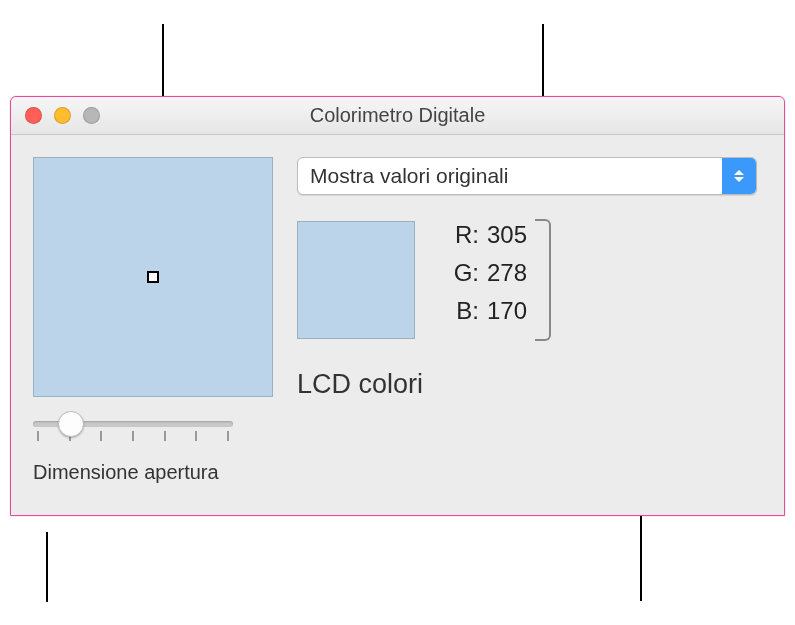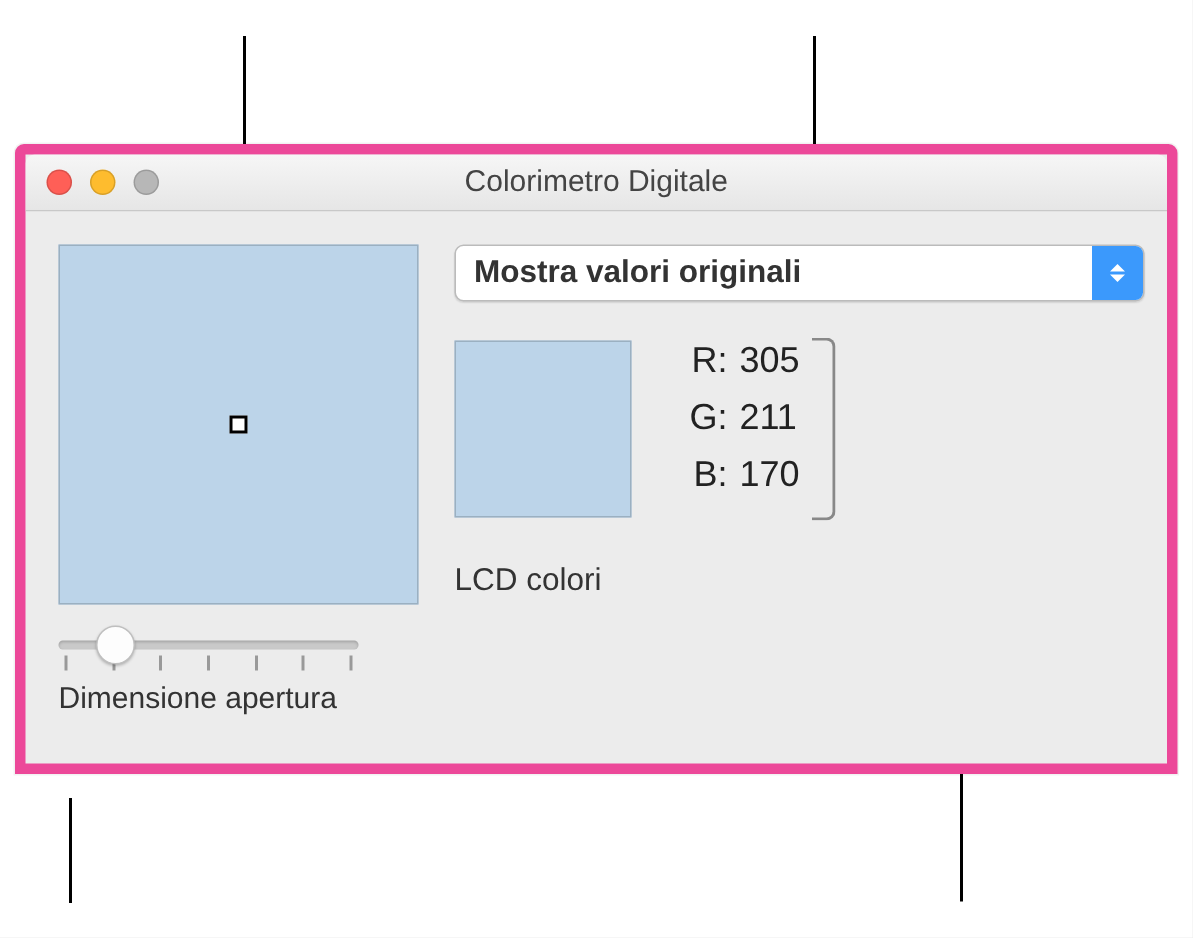--- a/index.html
+++ b/index.html
@@ -15,21 +15,21 @@
       background: #000;
       width: 2px;
     }
     .window {
       position: absolute;
       left: 10px;
       top: 96px;
       width: 775px;
       height: 420px;
       background: #ececec;
-      border: 7px solid #ec4899;
+      border: 1px solid #ec4899;
       border-radius: 6px 6px 0 0;
       box-shadow: 0 0 0 1px rgba(0,0,0,0.05);
       overflow: visible;
     }
     .titlebar {
       height: 38px;
       background: linear-gradient(#f6f6f6, #e6e6e6);
       border-bottom: 1px solid #c8c8c8;
       display: flex;
       align-items: center;
@@ -115,41 +115,40 @@
       display: flex;
       justify-content: space-between;
       padding: 0 4px;
     }
     .slider-ticks span {
       width: 2px; height: 10px; background: #999;
     }
     .slider-label {
       font-size: 20px;
       color: #333;
-      margin-top: 4px;
+      margin-top: 16px;
     }
     .right-col {
       flex: 1;
       display: flex;
       flex-direction: column;
     }
     .dropdown {
       width: 460px;
       height: 38px;
       background: #fff;
       border: 1px solid #bbb;
       border-radius: 6px;
       display: flex;
       align-items: center;
       padding-left: 12px;
       font-size: 21px;
       color: #333;
       position: relative;
       box-shadow: 0 1px 1px rgba(0,0,0,0.1);
-      font-weight: bold;
     }
     .dropdown-arrow {
       position: absolute;
       right: 0; top: 0;
       width: 34px; height: 100%;
       background: #3b99fc;
       border-radius: 0 5px 5px 0;
       display: flex;
       flex-direction: column;
       align-items: center;
@@ -192,21 +191,21 @@
       top: -2px;
       width: 16px;
       height: 122px;
       border-top: 2px solid #888;
       border-right: 2px solid #888;
       border-bottom: 2px solid #888;
       border-top-right-radius: 6px;
       border-bottom-right-radius: 6px;
     }
     .display-name {
-      font-size: 21px;
+      font-size: 27px;
       color: #333;
       margin-top: 30px;
     }
   </style>
 </head>
 <body>
 
 <div class="callout-line" style="left:162px; top:24px; height:204px;"></div>
 <div class="callout-line" style="left:542px; top:24px; height:112px;"></div>
 <div class="callout-line" style="left:640px; top:301px; height:300px;"></div>
@@ -253,21 +252,21 @@
 
       <div class="readout-row">
         <div class="swatch"></div>
         <div class="rgb">
           <div class="rgb-line">
             <span class="rgb-key">R:</span>
             <span>305</span>
           </div>
           <div class="rgb-line">
             <span class="rgb-key">G:</span>
-            <span>211</span>
+            <span>278</span>
           </div>
           <div class="rgb-line">
             <span class="rgb-key">B:</span>
             <span>170</span>
           </div>
           <div class="bracket"></div>
         </div>
       </div>
 
       <div class="display-name">LCD colori</div>

